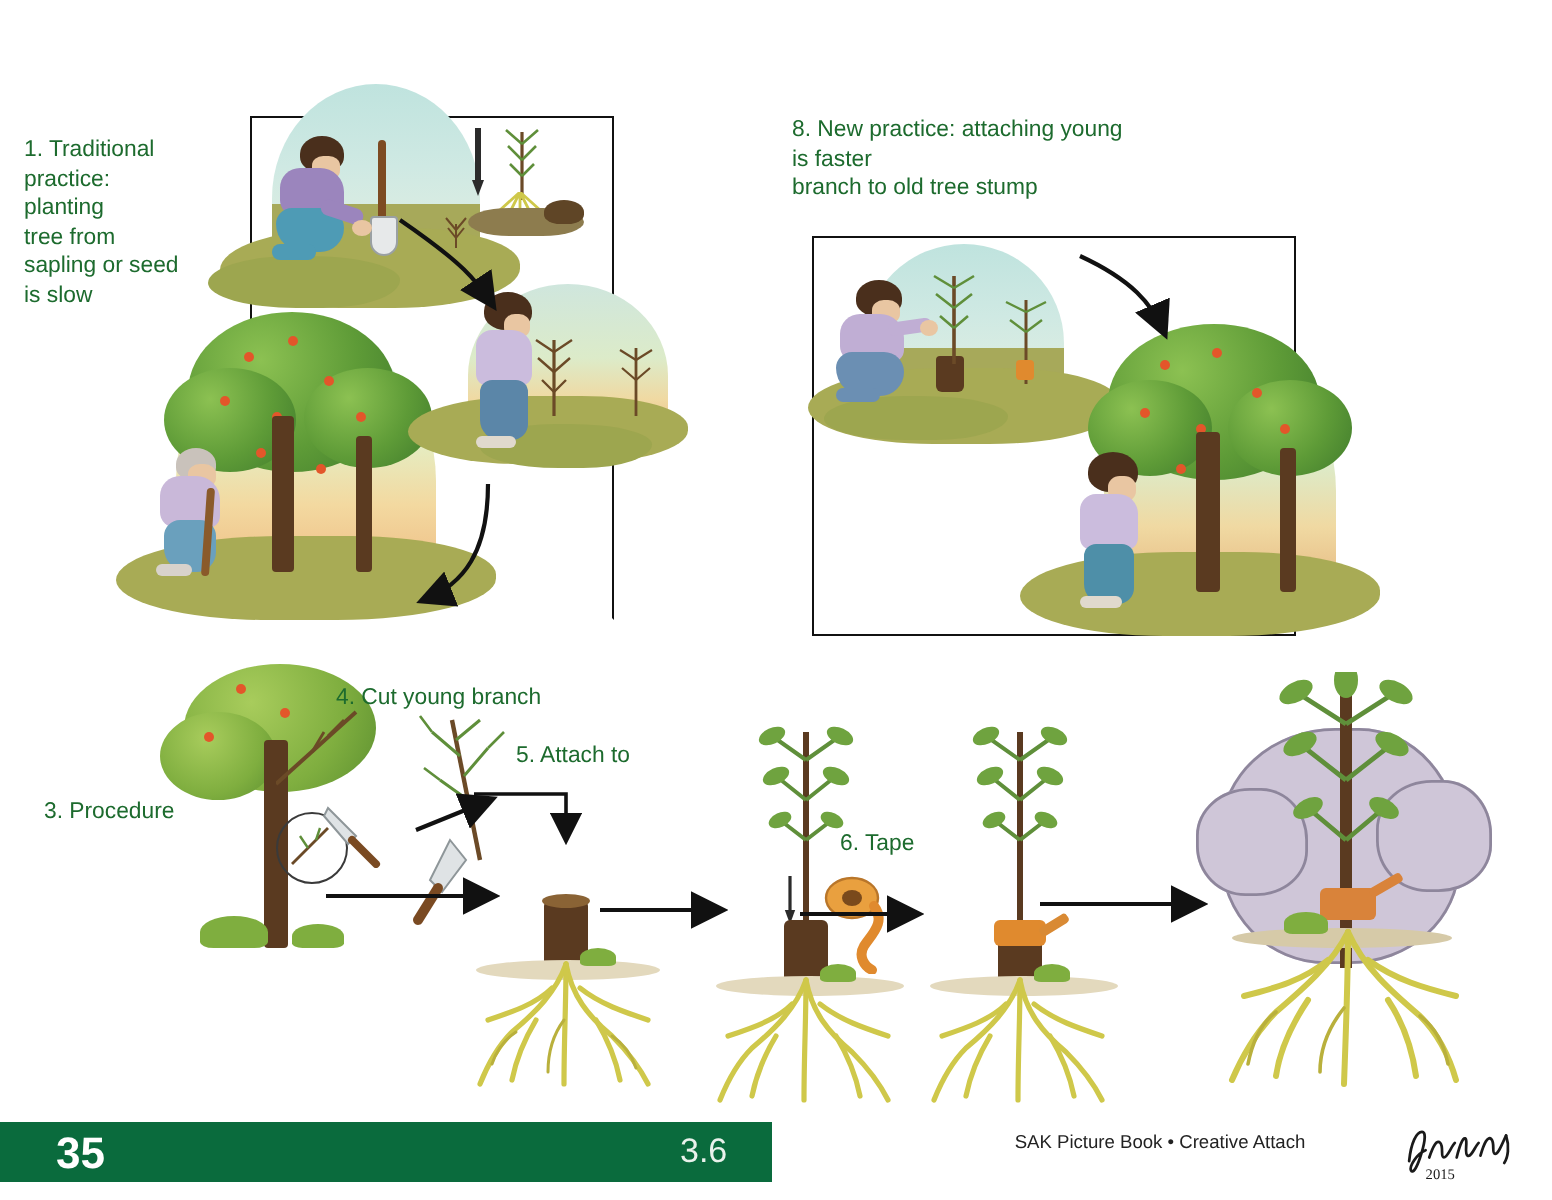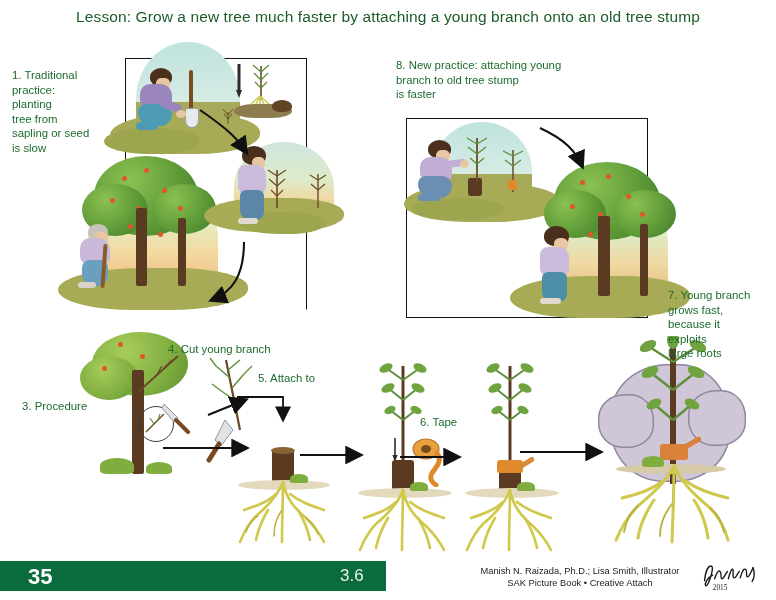--- a/index.html
+++ b/index.html
@@ -47,21 +47,20 @@
   .secno{position:absolute;left:340px;top:566px;color:#e9f2ec;font-size:17px;}
   .credits{position:absolute;left:470px;top:566px;width:220px;text-align:center;
     font-size:9.3px;line-height:11.6px;color:#222;}
   .sig{position:absolute;left:700px;top:560px;}
 </style>
 </head>
 <body>
 
 <div class="page">
 
-  <div class="title">Lesson: Grow a new tree much faster by attaching a young branch onto an old tree stump</div>
 
   <div class="boxline" style="left:125px;top:58px;width:180px;height:250px;border-right-color:#111;border-top-color:#111;border-left-color:transparent;border-bottom-color:transparent;"></div>
   <div class="vline" style="left:125px;top:58px;height:160px;"></div>
 
   <div class="boxline" style="left:406px;top:118px;width:240px;height:198px;"></div>
 
   <div class="scene" style="left:128px;top:42px;width:120px;height:118px;">
     <div class="dome sky-teal" style="left:8px;top:0;width:104px;height:92px;"></div>
 
     <div style="position:absolute;left:8px;top:60px;width:104px;height:32px;background:#a7a95a;"></div>
@@ -429,46 +428,38 @@
     <div>1. Traditional</div>
     <div>practice:</div>
     <div>planting</div>
     <div>tree from</div>
     <div>sapling or seed</div>
     <div>is slow</div>
   </div>
 
   <div class="lbl" style="left:396px;top:58px;width:210px;">
     <div>8. New practice: attaching young</div>
+    <div>is faster</div>
     <div>branch to old tree stump</div>
-    <div>is faster</div>
-  </div>
-
-  <div class="lbl" style="left:668px;top:288px;width:108px;">
-    <div>7. Young branch</div>
-    <div>grows fast,</div>
-    <div>because it</div>
-    <div>exploits</div>
-    <div>large roots</div>
-  </div>
+  </div>
+
 
   <div class="lbl" style="left:22px;top:399px;">3. Procedure</div>
   <div class="lbl" style="left:168px;top:342px;">4. Cut young branch</div>
 
   <div class="lbl" style="left:258px;top:371px;width:160px;">
     <div>5. Attach to</div>
   </div>
 
   <div class="lbl" style="left:420px;top:415px;">6. Tape</div>
 
   <div class="footerbar"></div>
   <div class="pageno">35</div>
   <div class="secno">3.6</div>
   <div class="credits">
-    <div>Manish N. Raizada, Ph.D.; Lisa Smith, Illustrator</div>
     <div>SAK Picture Book • Creative Attach</div>
   </div>
   <div class="sig">
     <svg viewBox="0 0 70 34" width="64" height="32">
       <g stroke="#1a1a1a" fill="none" stroke-width="1.5" stroke-linecap="round">
         <path d="M5 22 C6 12 9 6 12 6 C15 6 13 14 11 20 C9 26 7 29 6 27 C5 25 9 18 14 16"></path>
         <path d="M16 20 C18 14 20 10 22 12 C24 14 22 20 24 20 C26 20 28 14 30 12"></path>
         <path d="M31 20 C33 12 35 8 36 10 C37 12 35 18 37 19 C39 20 41 14 43 12"></path>
         <path d="M44 19 C46 12 48 8 50 10 C52 12 50 18 52 18 C54 18 56 12 58 8"></path>
         <path d="M58 8 C60 14 59 20 57 23"></path>

